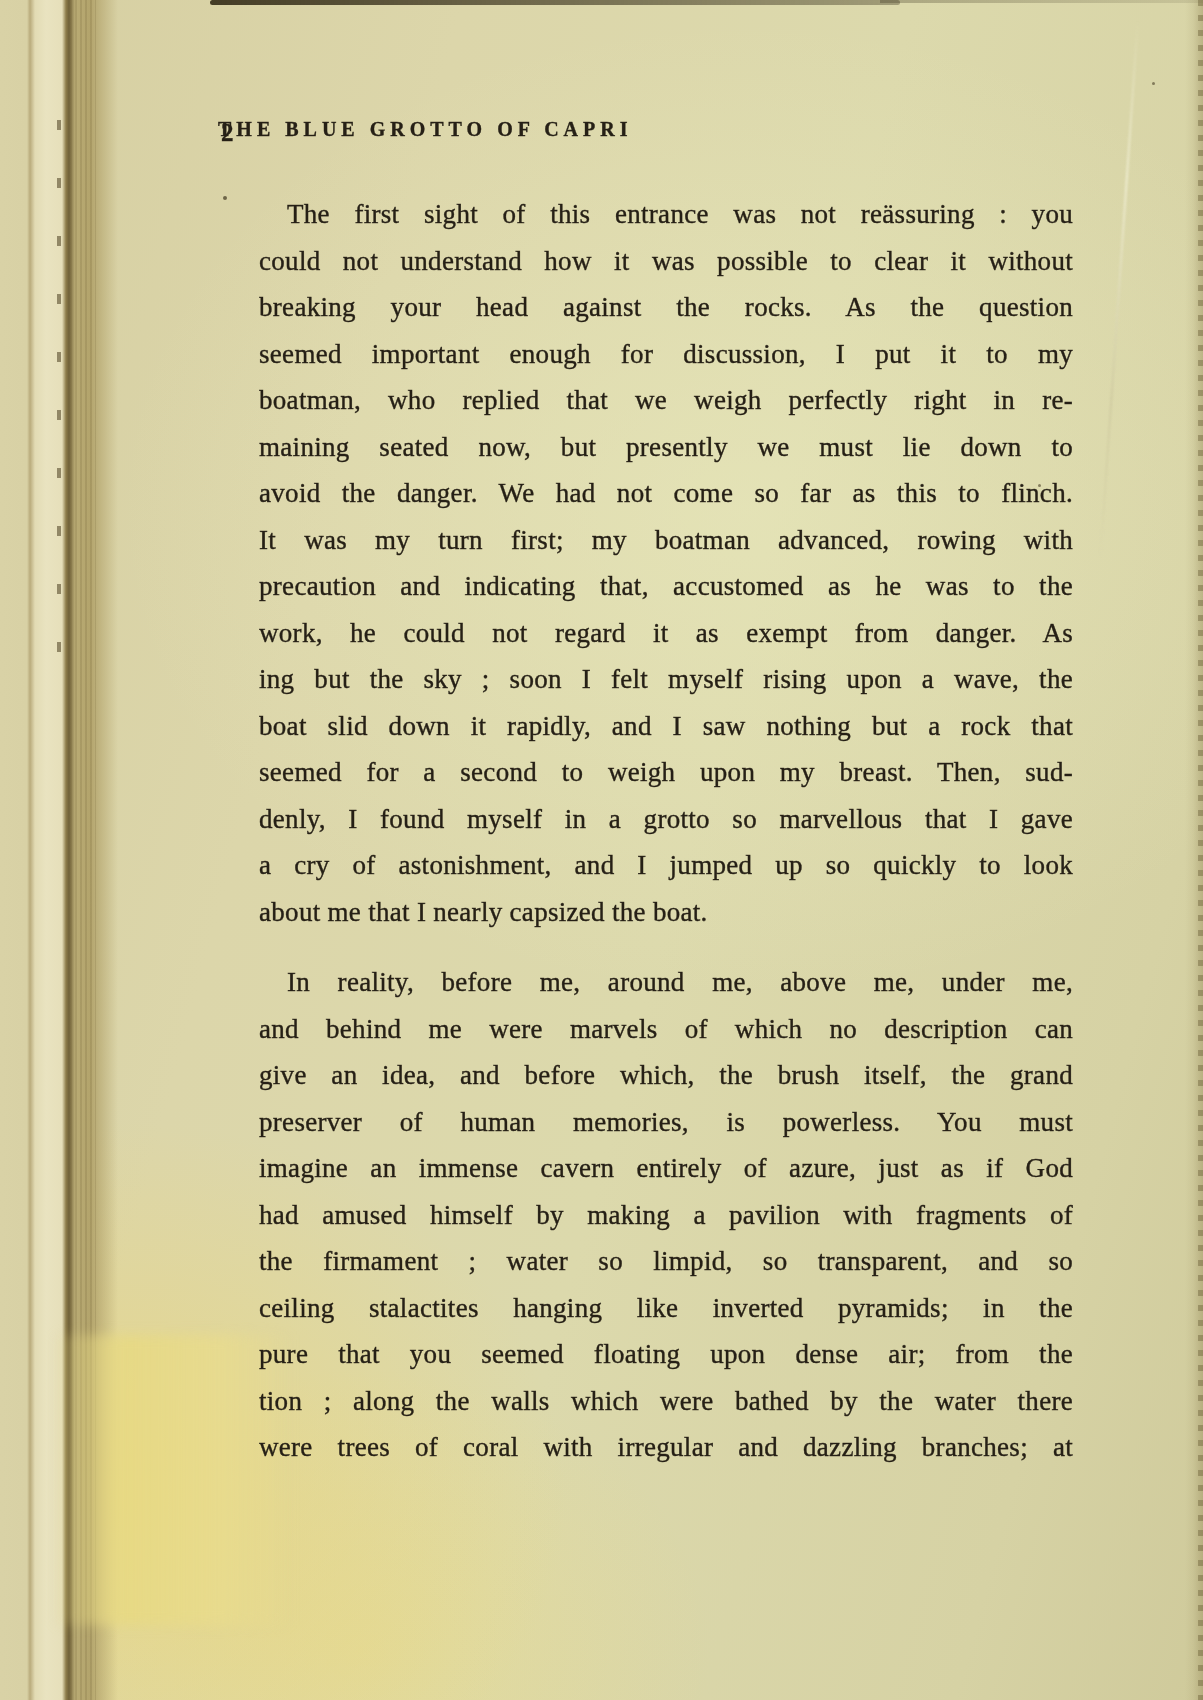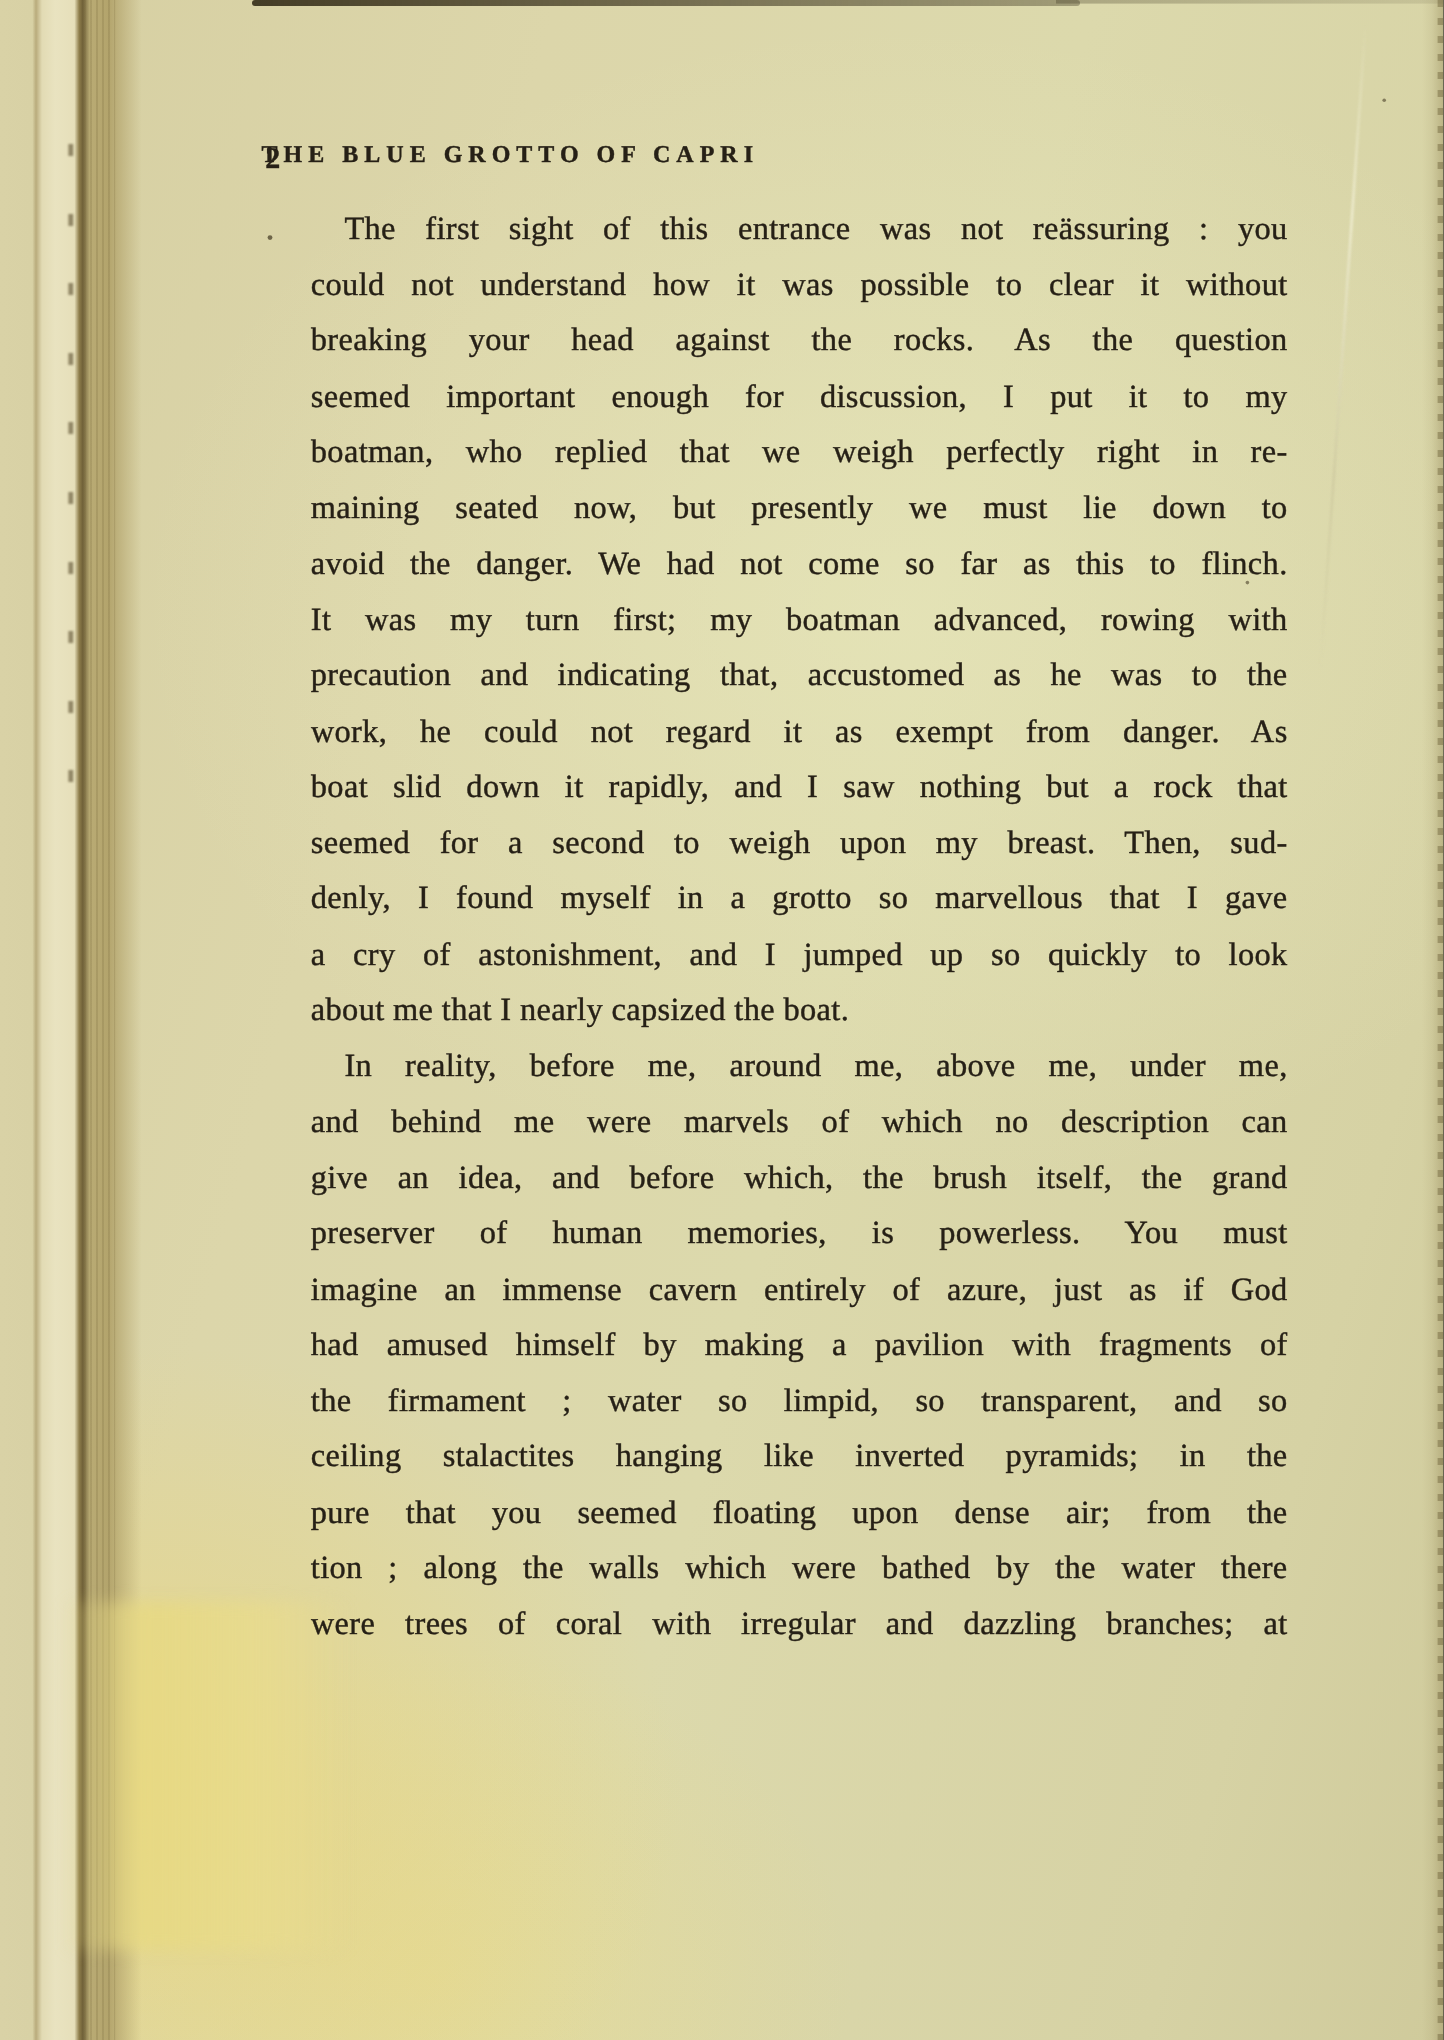--- a/index.html
+++ b/index.html
@@ -79,21 +79,21 @@
     white-space:nowrap;
   }
   .text-block{
     position:absolute;left:259px;top:167px;width:814px;
     font-size:27px;letter-spacing:0.3px;
   }
   .line{
     height:46.5px;line-height:46.5px;overflow:hidden;
     text-align:justify;text-align-last:justify;
   }
-  .line.indent{text-indent:28px;}
+  .line.indent{text-indent:28px;margin-top:24px;}
   .line.no-j{text-align-last:left;}
 </style>
 </head>
 <body>
 
 <div class="scan">
 
   <div class="gutter"></div>
   <div class="gutter-rib"></div>
   <div class="stitching"></div>
@@ -114,20 +114,21 @@
         <div class="line indent">The first sight of this entrance was not reässuring : you</div>
         <div class="line">could not understand how it was possible to clear it without</div>
         <div class="line">breaking your head against the rocks.  As the question</div>
         <div class="line">seemed important enough for discussion, I put it to my</div>
         <div class="line">boatman, who replied that we weigh perfectly right in re-</div>
         <div class="line">maining seated now, but presently we must lie down to</div>
         <div class="line">avoid the danger.  We had not come so far as this to flinch.</div>
         <div class="line">It was my turn first; my boatman advanced, rowing with</div>
         <div class="line">precaution and indicating that, accustomed as he was to the</div>
         <div class="line">work, he could not regard it as exempt from danger.  As</div>
+        <div class="line">ing but the sky ; soon I felt myself rising upon a wave, the</div>
         <div class="line">boat slid down it rapidly, and I saw nothing but a rock that</div>
         <div class="line">seemed for a second to weigh upon my breast.  Then, sud-</div>
         <div class="line">denly, I found myself in a grotto so marvellous that I gave</div>
         <div class="line">a cry of astonishment, and I jumped up so quickly to look</div>
         <div class="line no-j">about me that I nearly capsized the boat.</div>
       </div>
       <div>
         <div class="line indent">In reality, before me, around me, above me, under me,</div>
         <div class="line">and behind me were marvels of which no description can</div>
         <div class="line">give an idea, and before which, the brush itself, the grand</div>

